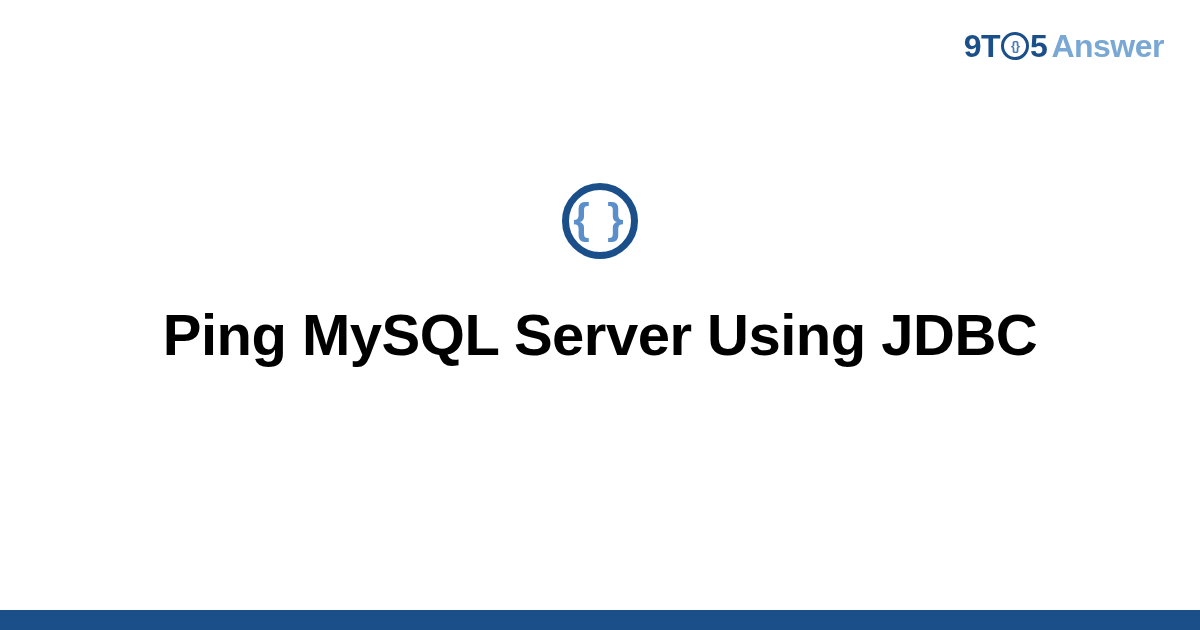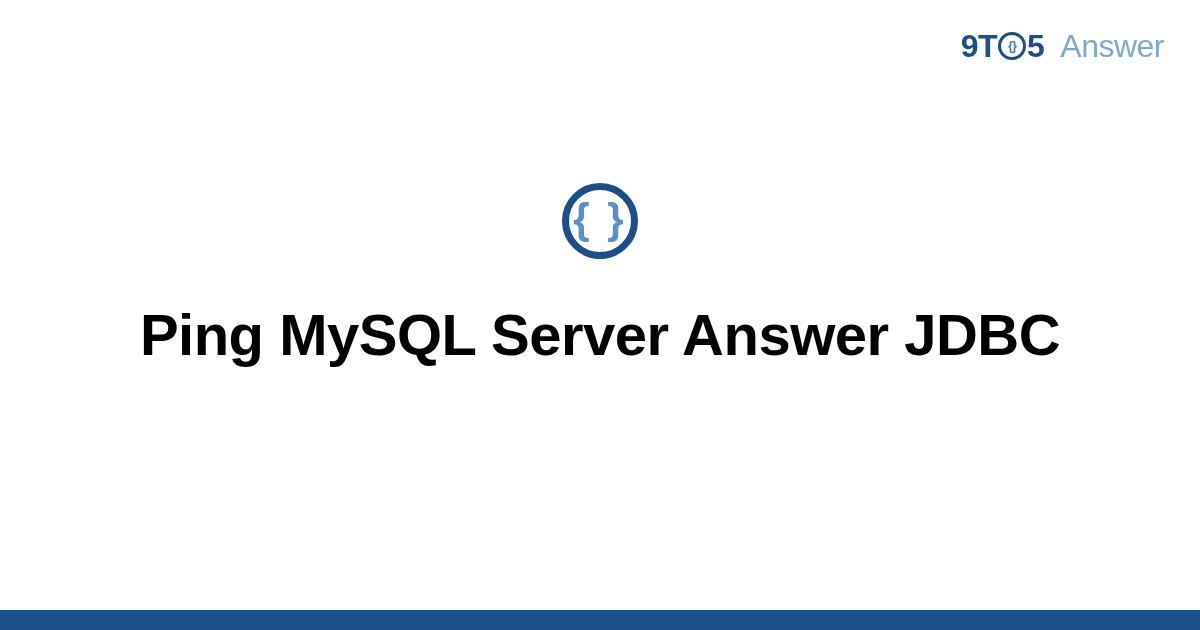--- a/index.html
+++ b/index.html
@@ -50,22 +50,22 @@
       color: #4a7bb5;
       font-weight: 600;
       letter-spacing: -1px;
     }
     .brand-five {
       color: #1a4f8a;
       font-weight: 600;
     }
     .brand-answer {
       color: #7aa8d4;
-      font-weight: 400;
-      margin-left: 16px;
+      font-weight: 700;
+      margin-left: 4px;
     }
     .content-center {
       position: absolute;
       top: 0;
       left: 0;
       width: 1200px;
       height: 610px;
       display: flex;
       flex-direction: column;
       align-items: center;
@@ -118,16 +118,16 @@
     <span class="brand-o-inner">{}</span>
   </span>
   <span class="brand-five">5</span>
   <span class="brand-answer">Answer</span>
 </div>
 
 <div class="content-center">
   <div class="code-icon-circle">
     <span class="code-braces">{ }</span>
   </div>
-  <h1 class="main-title">Ping MySQL Server Answer JDBC</h1>
+  <h1 class="main-title">Ping MySQL Server Using JDBC</h1>
 </div>
 
 <div class="bottom-bar"></div>
 
 </body></html>

